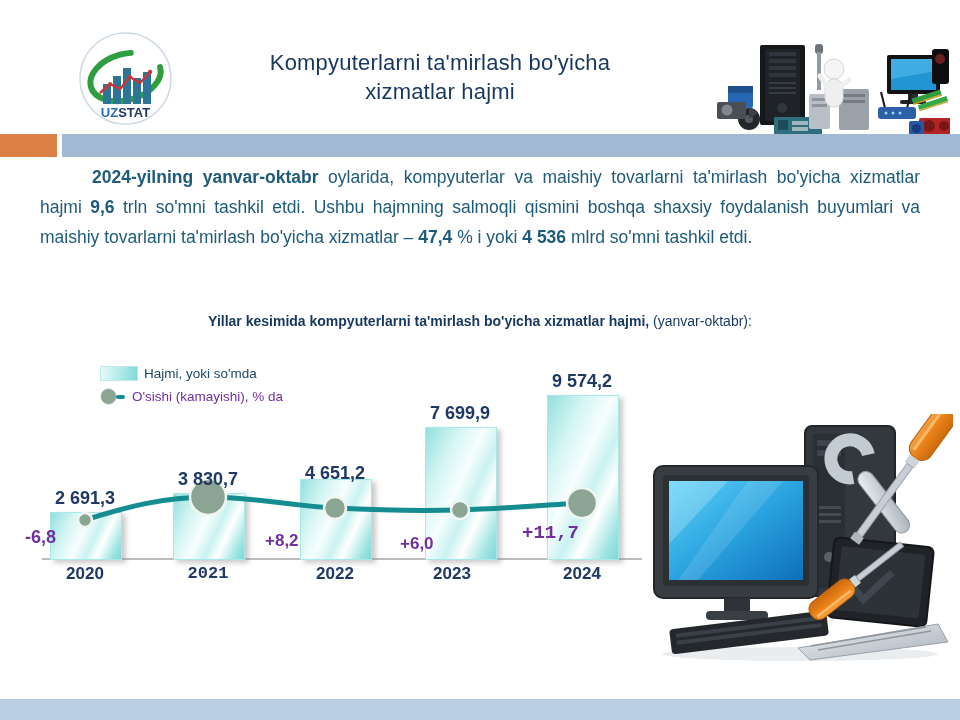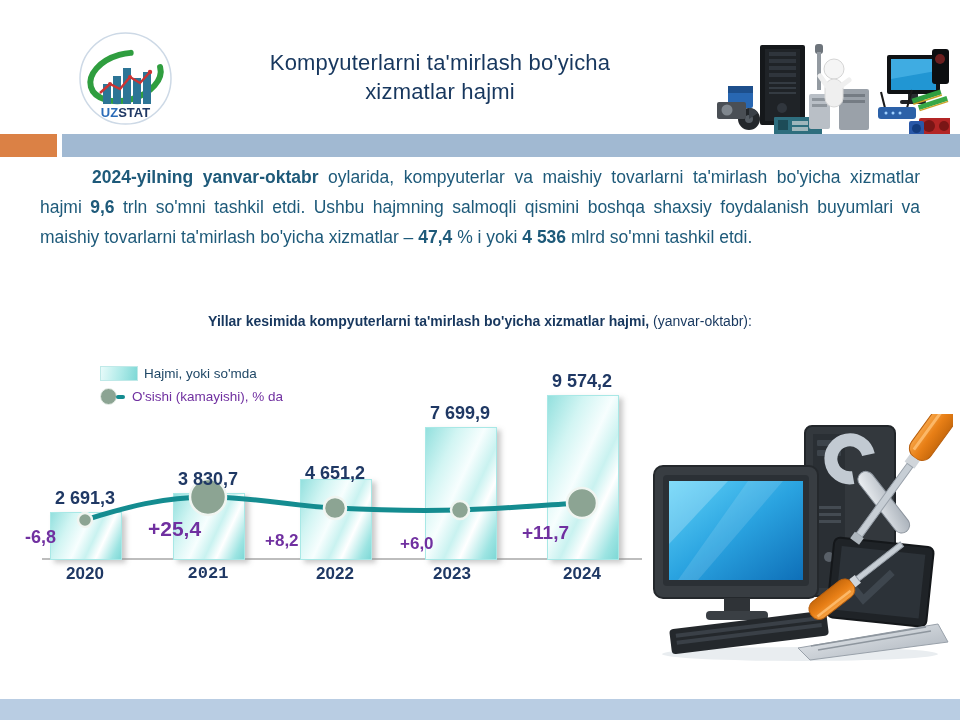--- a/index.html
+++ b/index.html
@@ -181,33 +181,32 @@
         </span>
       <span id="lg-growth-label">O'sishi (kamayishi), % da</span>
     </div>
   </div>
 <div class="bar" style="left: 8px; top: 160px; width: 70px; height: 46px;"></div>
     <div class="val" style="left: -32px; top: 136px;">2 691,3</div>
     <div class="pct" style="left: -17px; top: 175px; font-size: 18px;">-6,8</div>
     <div class="year" style="left: -17px;">2020</div>
     <div class="bar" style="left: 131px; top: 141px; width: 70px; height: 65px;"></div>
     <div class="val" style="left: 91px; top: 117px;">3 830,7</div>
-    <div class="pct" style="left: 106px; top: 164.5px; font-size: 21px;">+25,4</div>
     <div class="year" style="left: 106px; font-family: Liberation Mono, monospace;">2021</div>
     <div class="bar" style="left: 258px; top: 127px; width: 70px; height: 79px;"></div>
     <div class="val" style="left: 218px; top: 103px; margin-top: 8px;">4 651,2</div>
     <div class="pct" style="left: 223px; top: 178.5px; font-size: 17px;">+8,2</div>
     <div class="year" style="left: 233px;">2022</div>
     <div class="bar" style="left: 383px; top: 75px; width: 70px; height: 131px;"></div>
     <div class="val" style="left: 343px; top: 51px;">7 699,9</div>
     <div class="pct" style="left: 358px; top: 181.5px; font-size: 17px;">+6,0</div>
     <div class="year" style="left: 350px;">2023</div>
     <div class="bar" style="left: 505px; top: 43px; width: 70px; height: 163px;"></div>
     <div class="val" style="left: 465px; top: 19px;">9 574,2</div>
-    <div class="pct" style="left: 480px; top: 169.5px; font-size: 19px;">+11,7</div>
+    <div class="pct" style="left: 480px; top: 169.5px; font-size: 19px; font-family: Liberation Mono, monospace;">+11,7</div>
     <div class="year" style="left: 480px;">2024</div>
   </div>
 
 <svg class="abs" style="left:648px;top:414px;" width="305" height="248" viewBox="0 0 305 248">
   <defs>
     <linearGradient id="scr" x1="0" y1="0" x2="1" y2="1">
       <stop offset="0" stop-color="#5fd2f8"></stop>
         <stop offset=".5" stop-color="#2aa3e0"></stop>
         <stop offset="1" stop-color="#0e6fb8"></stop>
     </linearGradient>

